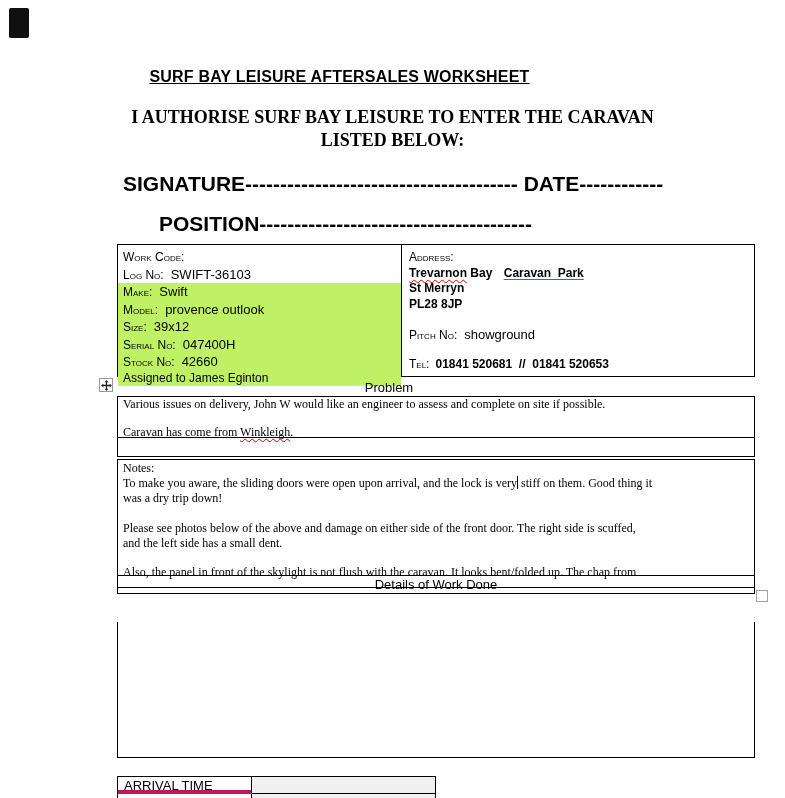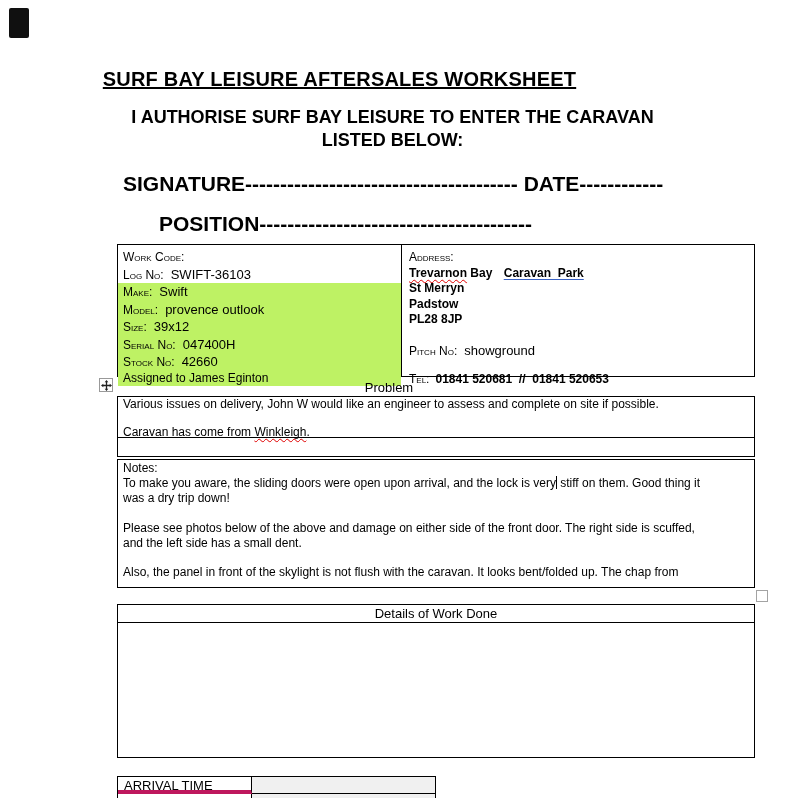--- a/index.html
+++ b/index.html
@@ -3,23 +3,23 @@
 <meta charset="utf-8">
 <style>
   * { margin:0; padding:0; box-sizing:border-box; }
   html,body { width:785px; height:798px; background:#ffffff; overflow:hidden;
     font-family:"Liberation Sans","DejaVu Sans",sans-serif; color:#000; }
   .abs { position:absolute; }
   #page { position:relative; width:785px; height:798px; background:#fff; }
 
   
   .corner-mark { left:9px; top:8px; width:20px; height:30px; background:#101010; border-radius:2px; }
-  .doc-title { left:0; top:68px; width:679px; text-align:center; font-size:20px; font-weight:bold;
+  .doc-title { left:0; top:68px; width:679px; text-align:center; font-size:16px; font-weight:bold;
     text-decoration:underline; letter-spacing:0.2px; }
-  .auth-line { left:0; width:785px; text-align:center; font-size:18px; font-weight:bold; }
+  .auth-line { left:0; width:785px; text-align:center; font-size:18px; font-weight:bold;font-family:Liberation Serif, serif; }
   .auth1 { top:107px; } .auth2 { top:130px; }
   .sig-line { left:123px; top:172px; font-size:21px; font-weight:bold; white-space:pre; }
   .pos-line { left:115px; top:212px; font-size:21px; font-weight:bold; white-space:pre;margin-left:44px; }
 
   
   .info-table { left:117px; top:244px; width:638px; height:133px; border:1px solid #000; display:flex; }
   .info-left { width:284px; border-right:1px solid #000; padding:3px 0 0 5px; line-height:15.5px; }
   .info-right { flex:1; padding:3px 0 0 7px; line-height:15.5px; }
   .lbl { font-variant:small-caps; font-size:12px; }
   .val { font-size:13px; margin-left:7px; }
@@ -32,30 +32,30 @@
     text-underline-offset:2px; white-space:pre;margin-left:8px; }
   .spacer14 { height:14px; } .spacer11 { height:11px; }
 
   
   .move-handle { left:99px; top:378px; width:14px; height:14px; border:1px solid #999; background:#fff;
     display:flex; align-items:center; justify-content:center; }
   .resize-handle { left:756px; top:590px; width:12px; height:12px; border:1px solid #a3a3a3; background:#fff; }
 
   
   .problem-label { left:117px; top:380px; width:544px; text-align:center; font-size:13px; }
-  .box { border:1px solid #000; }
+  .box { border:1px solid #000;font-family:Liberation Serif, serif; }
   .problem-box { left:117px; top:396px; width:638px; height:42px; padding:1px 5px; font-size:12px; line-height:13.8px; }
   .empty-row { left:117px; top:438px; width:638px; height:19px; border:1px solid #000; border-top:none; }
   .notes-box { left:117px; top:459px; width:638px; height:129px; padding:1px 5px; font-size:12px;
     line-height:14.9px; overflow:visible; }
   .nline { white-space:pre; }
   .caret { display:inline-block; width:1px; height:13px; background:#000; margin-bottom:-2px; }
 
   
-  .details-header { left:117px; top:604px; width:638px; height:19px; border:1px solid #000;
+  .details-header { left:117px; top:575px; width:638px; height:19px; border:1px solid #000;
     text-align:center; font-size:13px; padding-top:1px; }
   .details-body { left:117px; top:622px; width:638px; height:136px; border:1px solid #000; border-top:none; }
 
   
   .times-table { left:117px; top:776px; width:319px; border-top:1px solid #000; border-left:1px solid #000; }
   .times-row { display:flex; height:17px; }
   .times-label { width:134px; border-right:1px solid #000; border-bottom:4px solid #be185d;
     font-size:13px; padding:1px 0 0 6px; }
   .times-value { width:184px; border-right:1px solid #000; border-bottom:1px solid #000; background:#f0f0f0; }
 </style>
@@ -82,21 +82,20 @@
         <div><span class="lbl">Size:</span><span class="val">39x12</span></div>
         <div><span class="lbl">Serial No:</span><span class="val">047400H</span></div>
         <div><span class="lbl">Stock No:</span><span class="val">42660</span></div>
         <div class="small-note">Assigned to James Eginton</div>
       </div>
     </div>
     <div class="info-right">
       <div><span class="lbl">Address:</span></div>
       <div class="addr-b"><span class="wavy">Trevarnon</span><span> Bay </span><span class="bluelink">Caravan  Park</span></div>
       <div class="addr-b">St Merryn</div>
-      <div class="addr-b">Padstow</div>
       <div class="addr-b">PL28 8JP</div>
       <div class="spacer14"></div>
       <div><span class="lbl">Pitch No:</span><span class="val">showground</span></div>
       <div class="spacer11"></div>
       <div><span class="lbl">Tel:</span><span class="addr-b" style="margin-left:6px;">01841 520681  //  01841 520653</span></div>
     </div>
   </div>
 
   <div class="abs move-handle">
     <svg width="11" height="11" viewBox="0 0 12 12">

